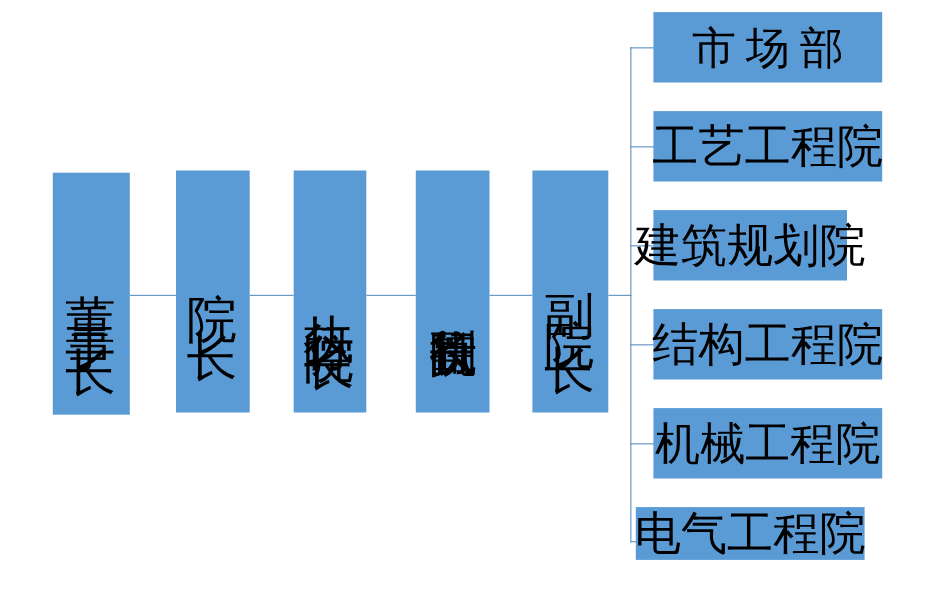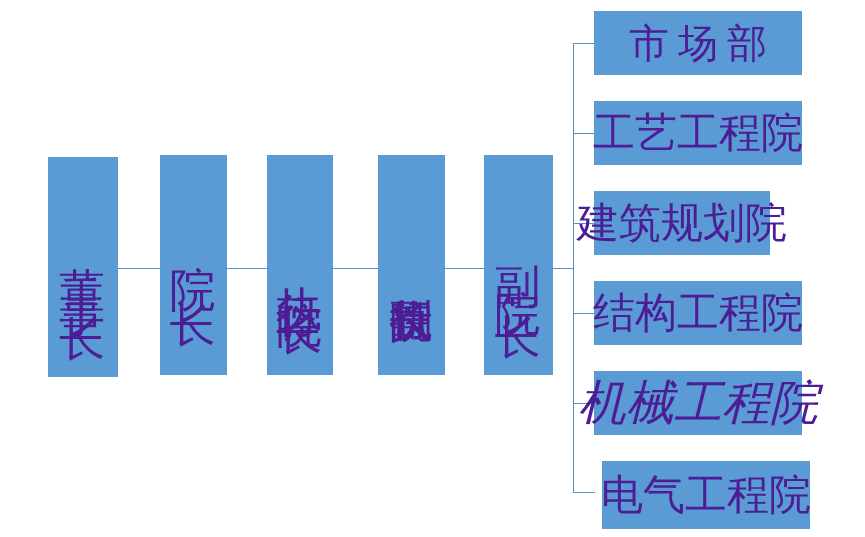--- a/index.html
+++ b/index.html
@@ -17,21 +17,21 @@
     position: relative;
     width: 865px;
     height: 537px;
     background: #ffffff;
   }
 
   
   .node {
     position: absolute;
     background: #5B9BD5;
-    color: #4c1d95;
+    color: #000000;
     box-sizing: border-box;
     display: flex;
     align-items: center;
     justify-content: center;
     overflow: visible;
   }
 
   
   .node-vert {
     writing-mode: vertical-rl;
@@ -112,20 +112,20 @@
 
   <div class="node node-horiz" style="left:594px; top:191px; width:176px; height:64px;">
     <span class="node-text" style="font-size:42px; letter-spacing:0px;">建筑规划院</span>
   </div>
 
   <div class="node node-horiz" style="left:594px; top:281px; width:208px; height:64px;justify-content:center;">
     <span class="node-text" style="font-size:42px; letter-spacing:0px;">结构工程院</span>
   </div>
 
   <div class="node node-horiz" style="left:594px; top:371px; width:208px; height:64px;">
-    <span class="node-text" style="font-size:48px; letter-spacing:0px;font-style:italic;">机械工程院</span>
+    <span class="node-text" style="font-size:41px; letter-spacing:0px;">机械工程院</span>
   </div>
 
-  <div class="node node-horiz" style="left:602px; top:461px; width:208px; height:68px;">
+  <div class="node node-horiz" style="left:578px; top:461px; width:208px; height:48px;">
     <span class="node-text" style="font-size:42px; letter-spacing:0px;">电气工程院</span>
   </div>
 
 </div>
 
 </body></html>

